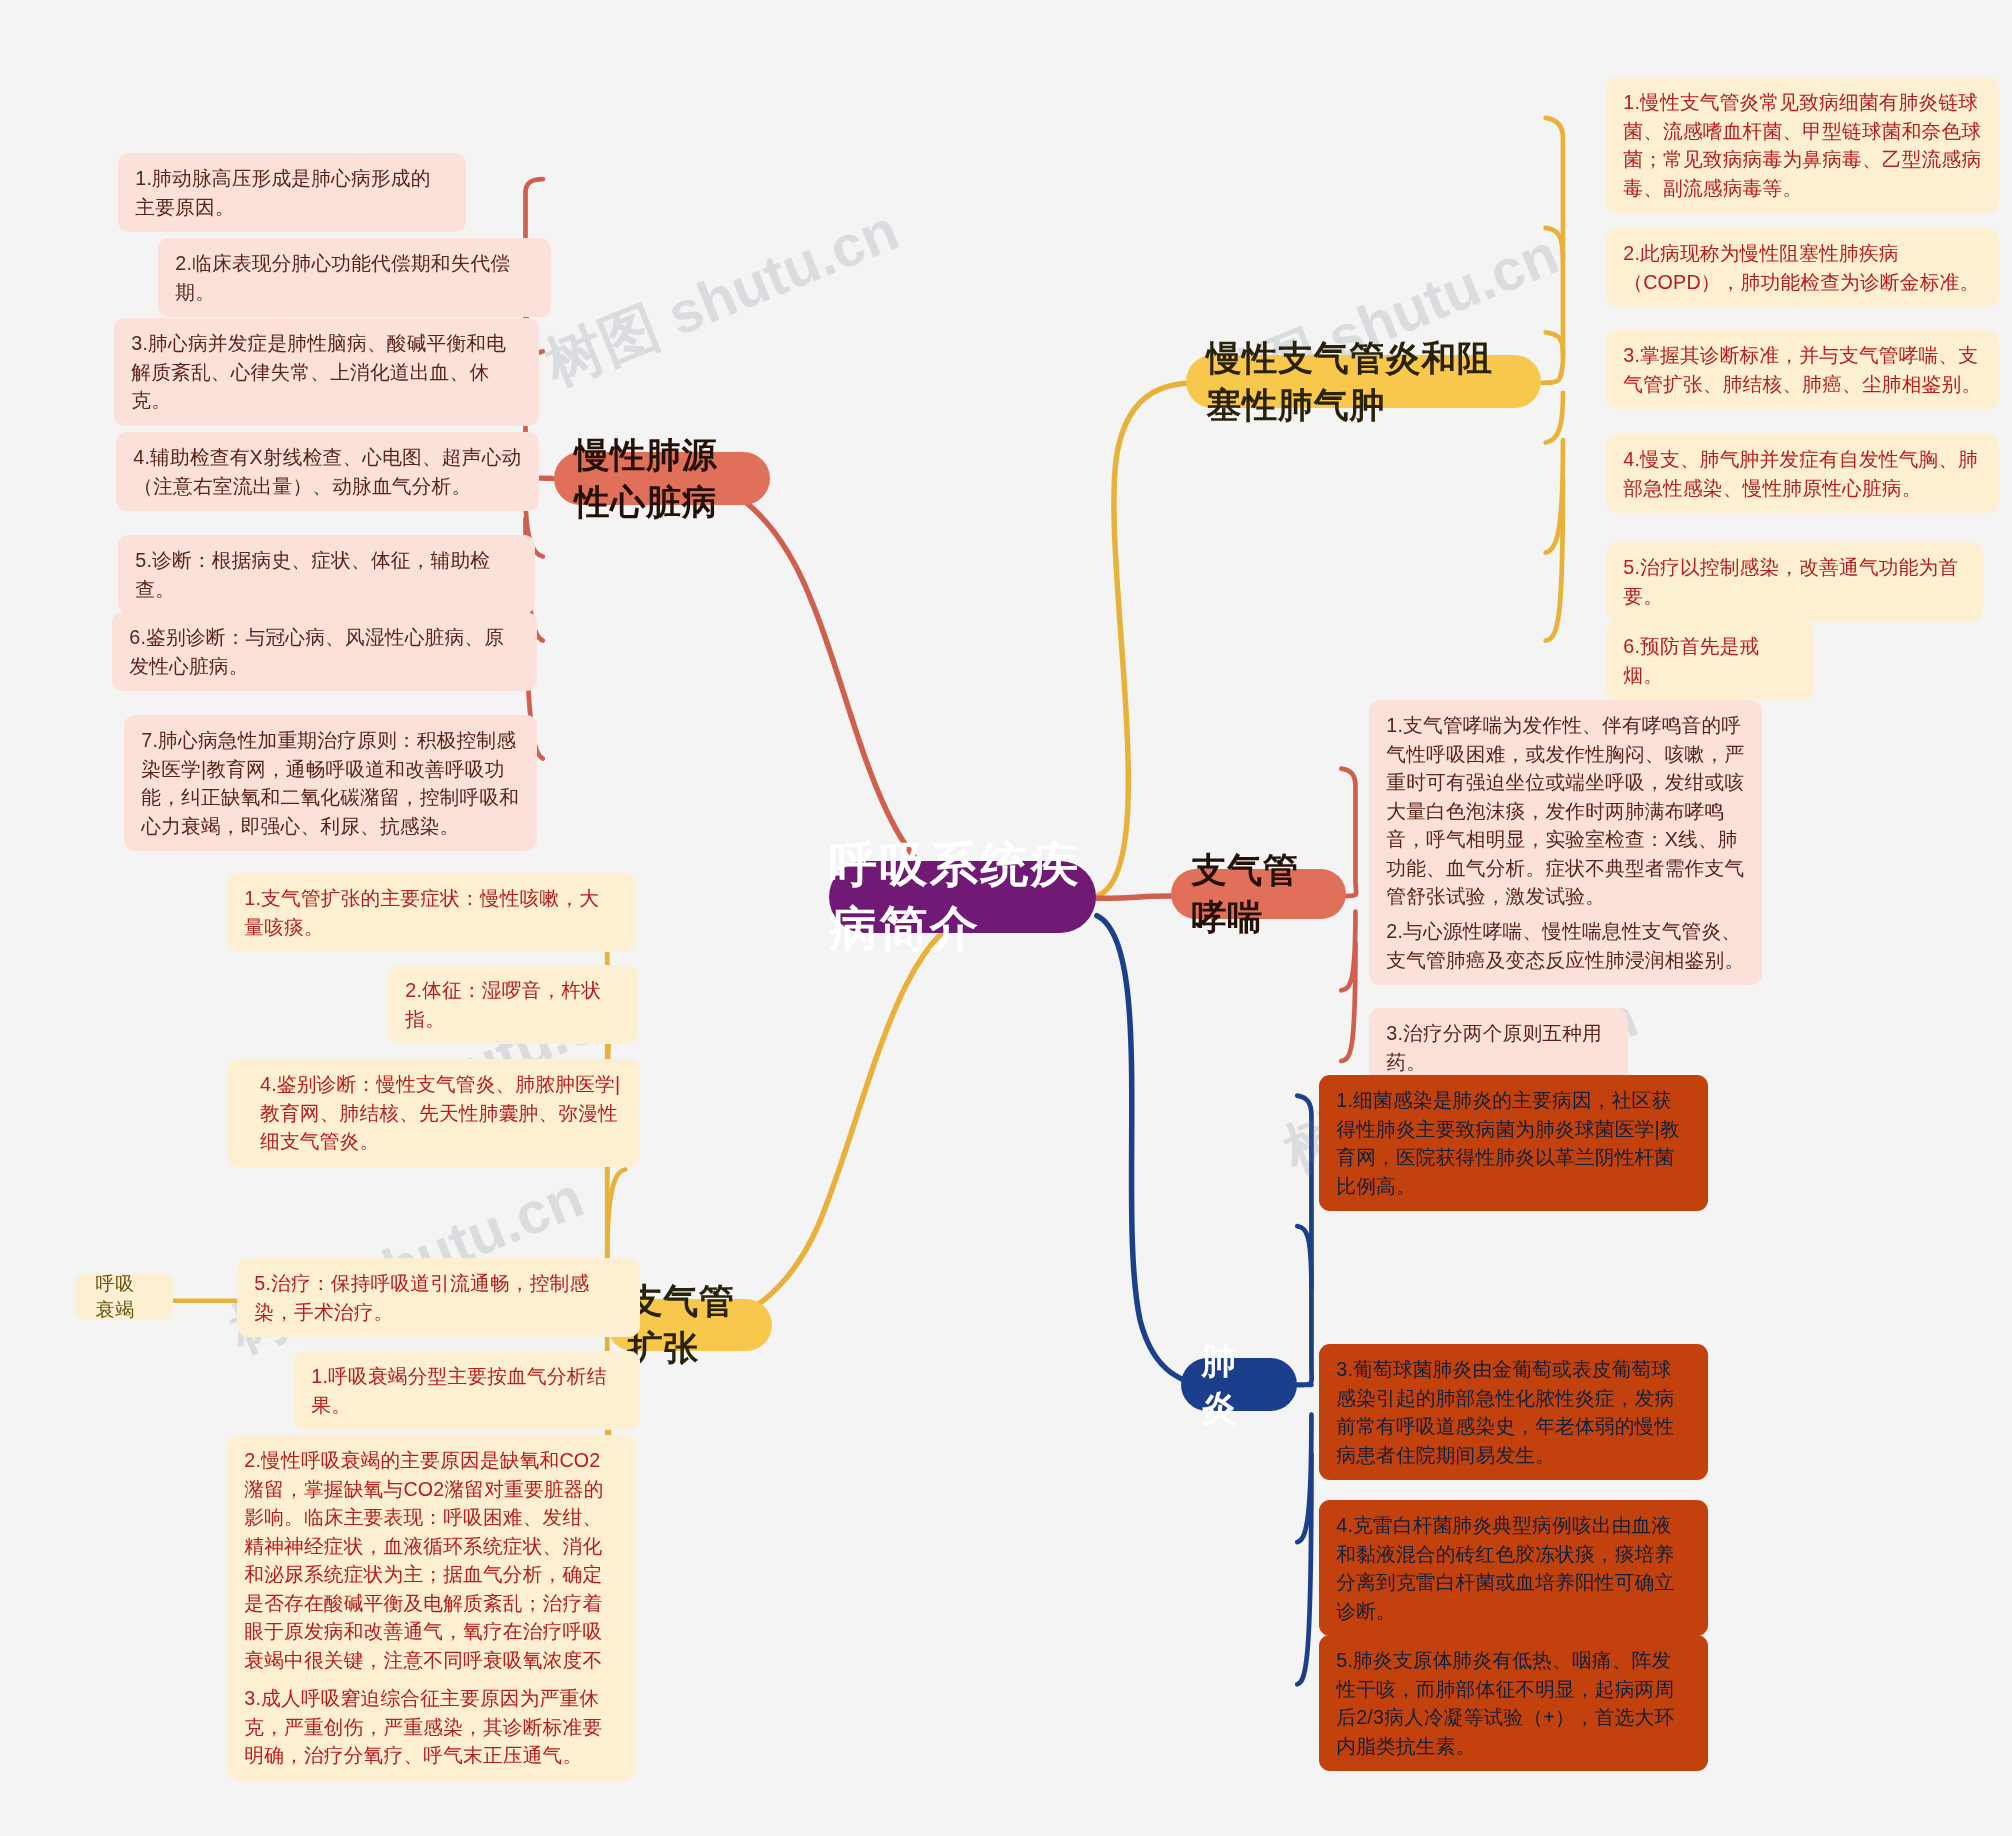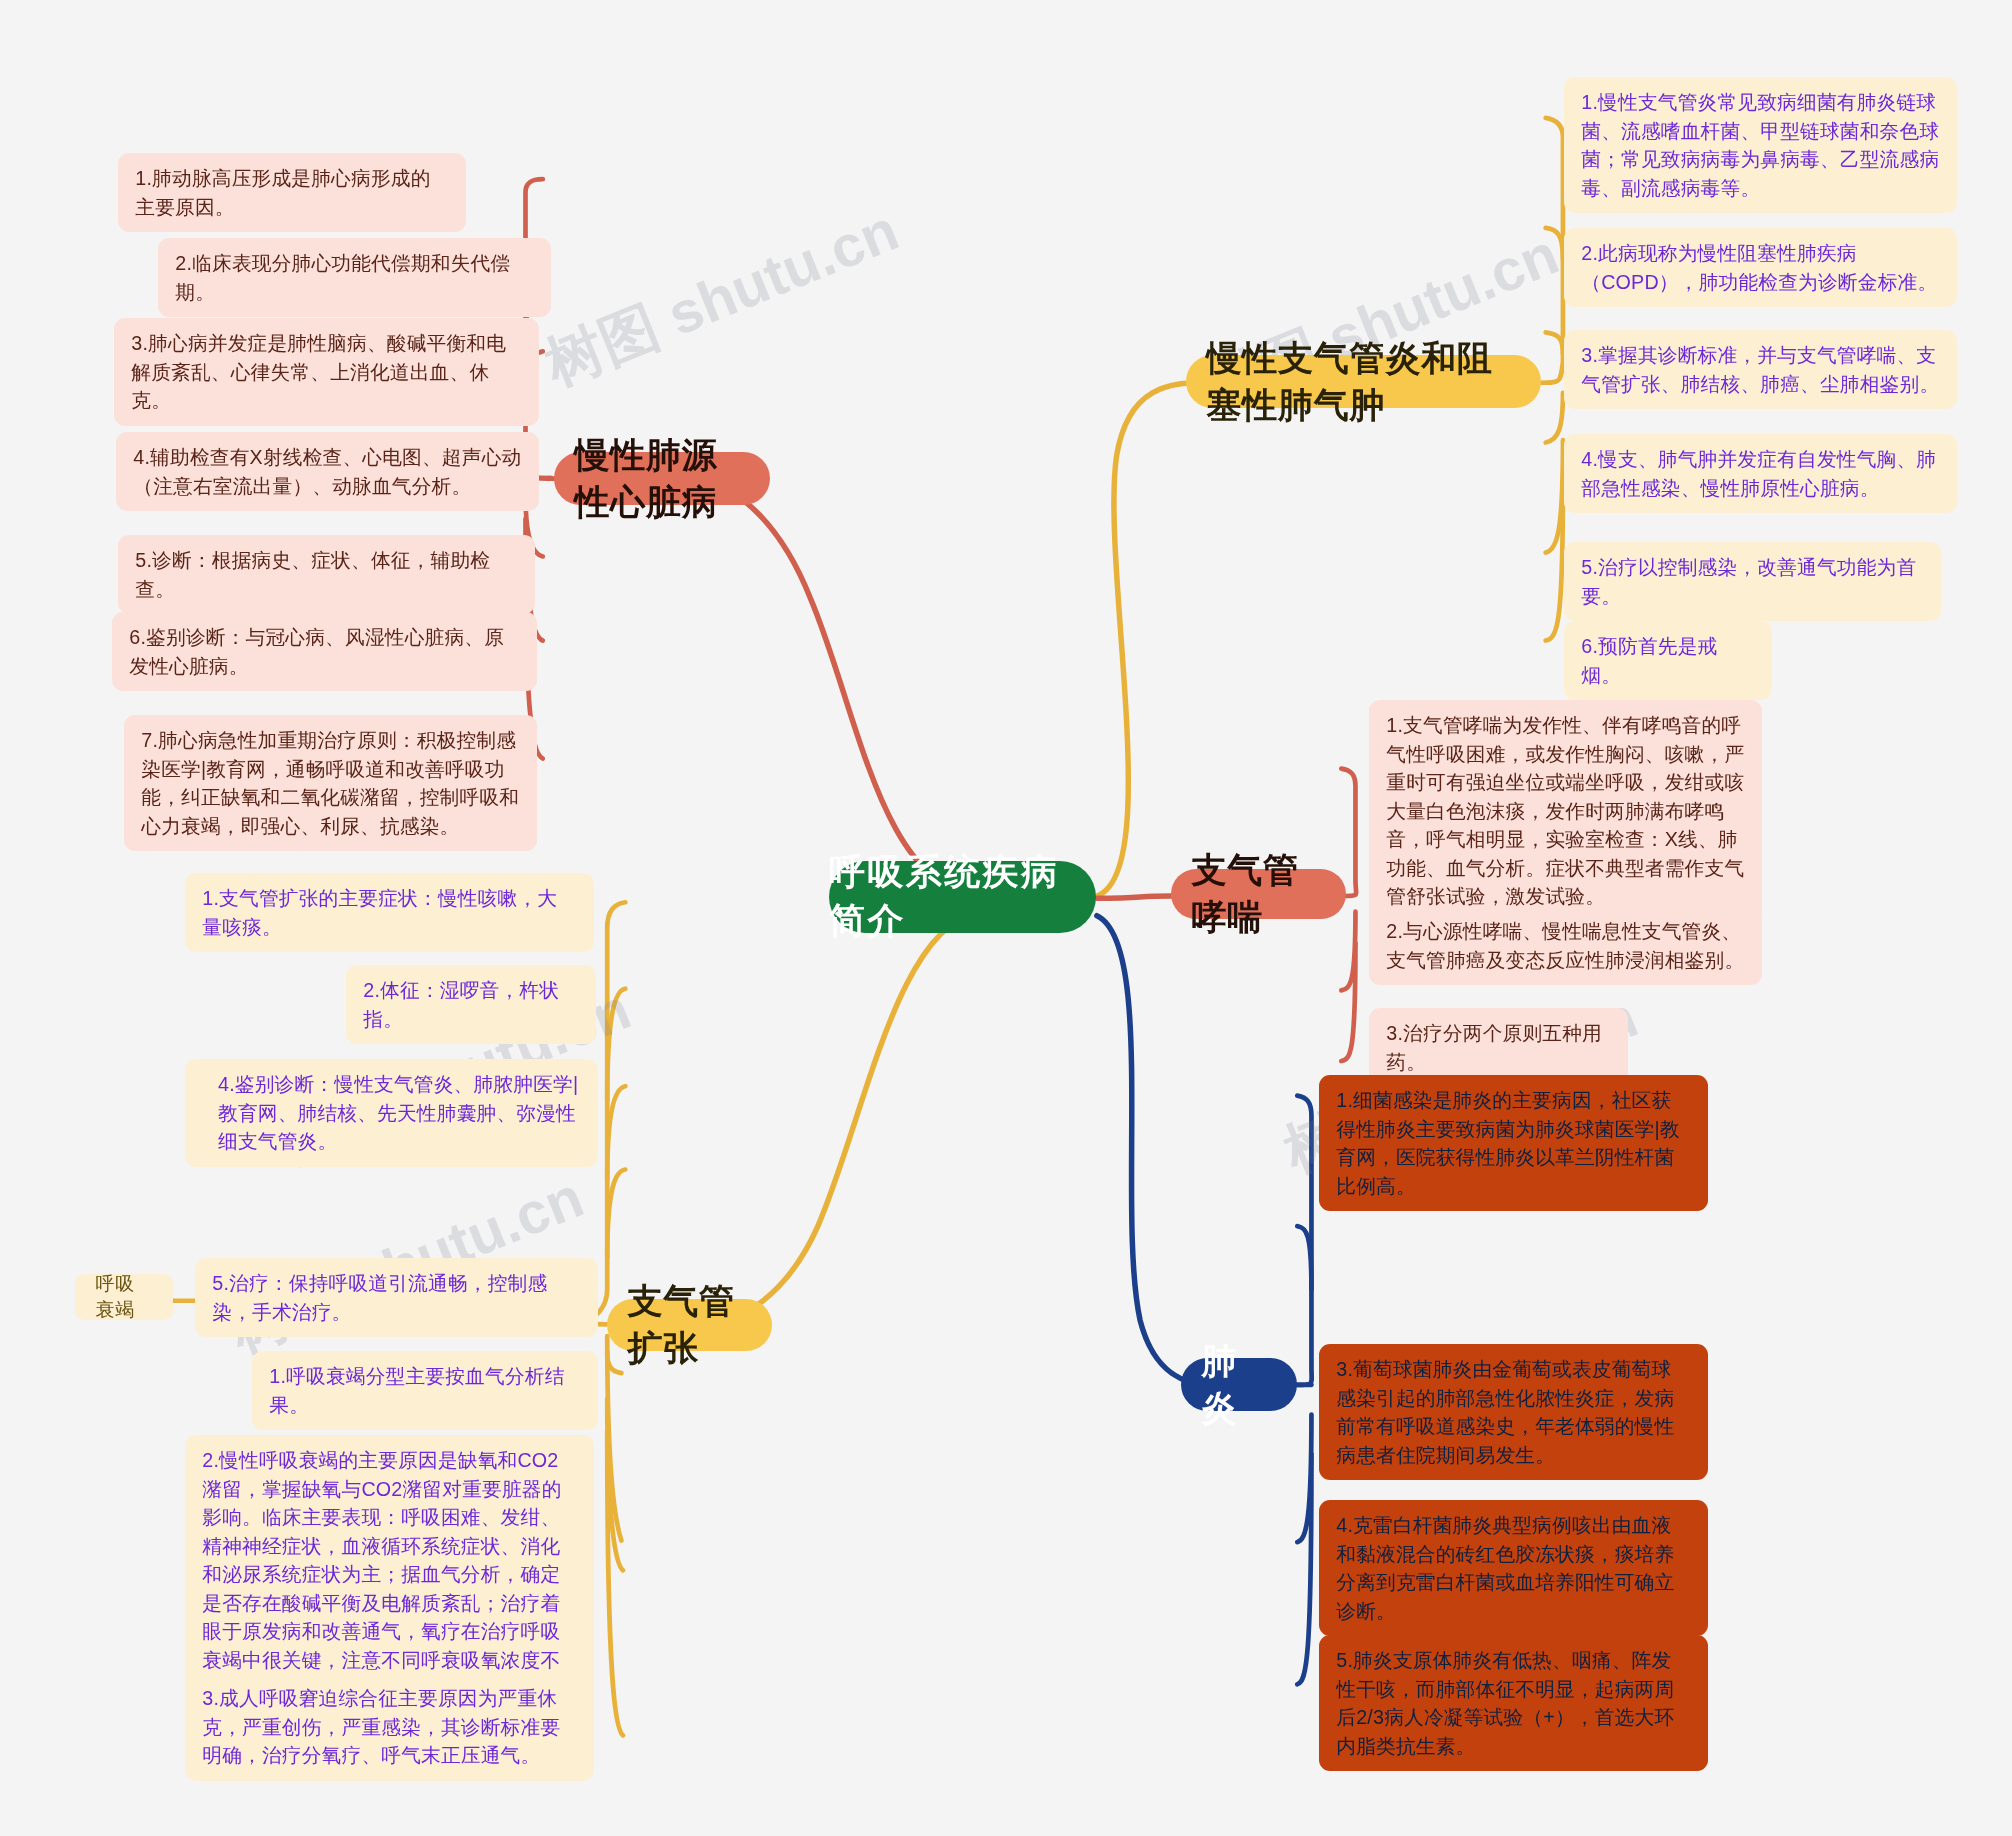--- a/index.html
+++ b/index.html
@@ -3,33 +3,33 @@
 <meta charset="utf-8">
 <style>
   html,body{margin:0;padding:0;background:#f4f4f4;}
   body{font-family:"Liberation Sans","DejaVu Sans",sans-serif;}
   #stage{position:relative;width:2013px;height:1836px;background:#f4f4f4;overflow:hidden;}
   svg.links{position:absolute;left:0;top:0;width:2013px;height:1836px;pointer-events:none;}
 
   .node{position:absolute;box-sizing:border-box;border-radius:11px;}
   .leaf{padding:11px 17.3px;font-size:19.7px;line-height:1.45;letter-spacing:0.2px;}
   .leaf.red{background:#fbe1da;color:#5a2418;}
-  .leaf.yel{background:#fdf0d2;color:#6d28d9;}
+  .leaf.yel{background:#fdf0d2;color:#b91c1c;margin-left:42px;}
   .leaf.blu{background:#c2410c;color:#10203f;}
 
   .branch{display:flex;align-items:center;justify-content:center;border-radius:35px;
           font-size:35px;font-weight:700;letter-spacing:0.8px;padding:0 20.4px;}
   .branch.red{background:#e1705a;color:#241008;}
   .branch.yel{background:#f8c84c;color:#2a2208;}
   .branch.blu{background:#1b3f8b;color:#ffffff;}
   .branch.pale{background:#fdf0d2;color:#6b5412;font-size:19px;font-weight:400;border-radius:9.4px;}
 
-  .root{position:absolute;background:#15803d;color:#fff;border-radius:41px;
+  .root{position:absolute;background:#701a75;color:#fff;border-radius:41px;
         display:flex;align-items:center;justify-content:center;
-        font-size:36px;font-weight:700;letter-spacing:2.4px;}
+        font-size:48px;font-weight:700;letter-spacing:2.4px;}
 
   .wm{position:absolute;color:rgba(120,125,140,.20);font-weight:700;
       pointer-events:none;user-select:none;white-space:nowrap;}
 </style>
 </head>
 <body>
 
 <div id="stage">
 
   <svg class="links" viewBox="0 0 2560 2336">

